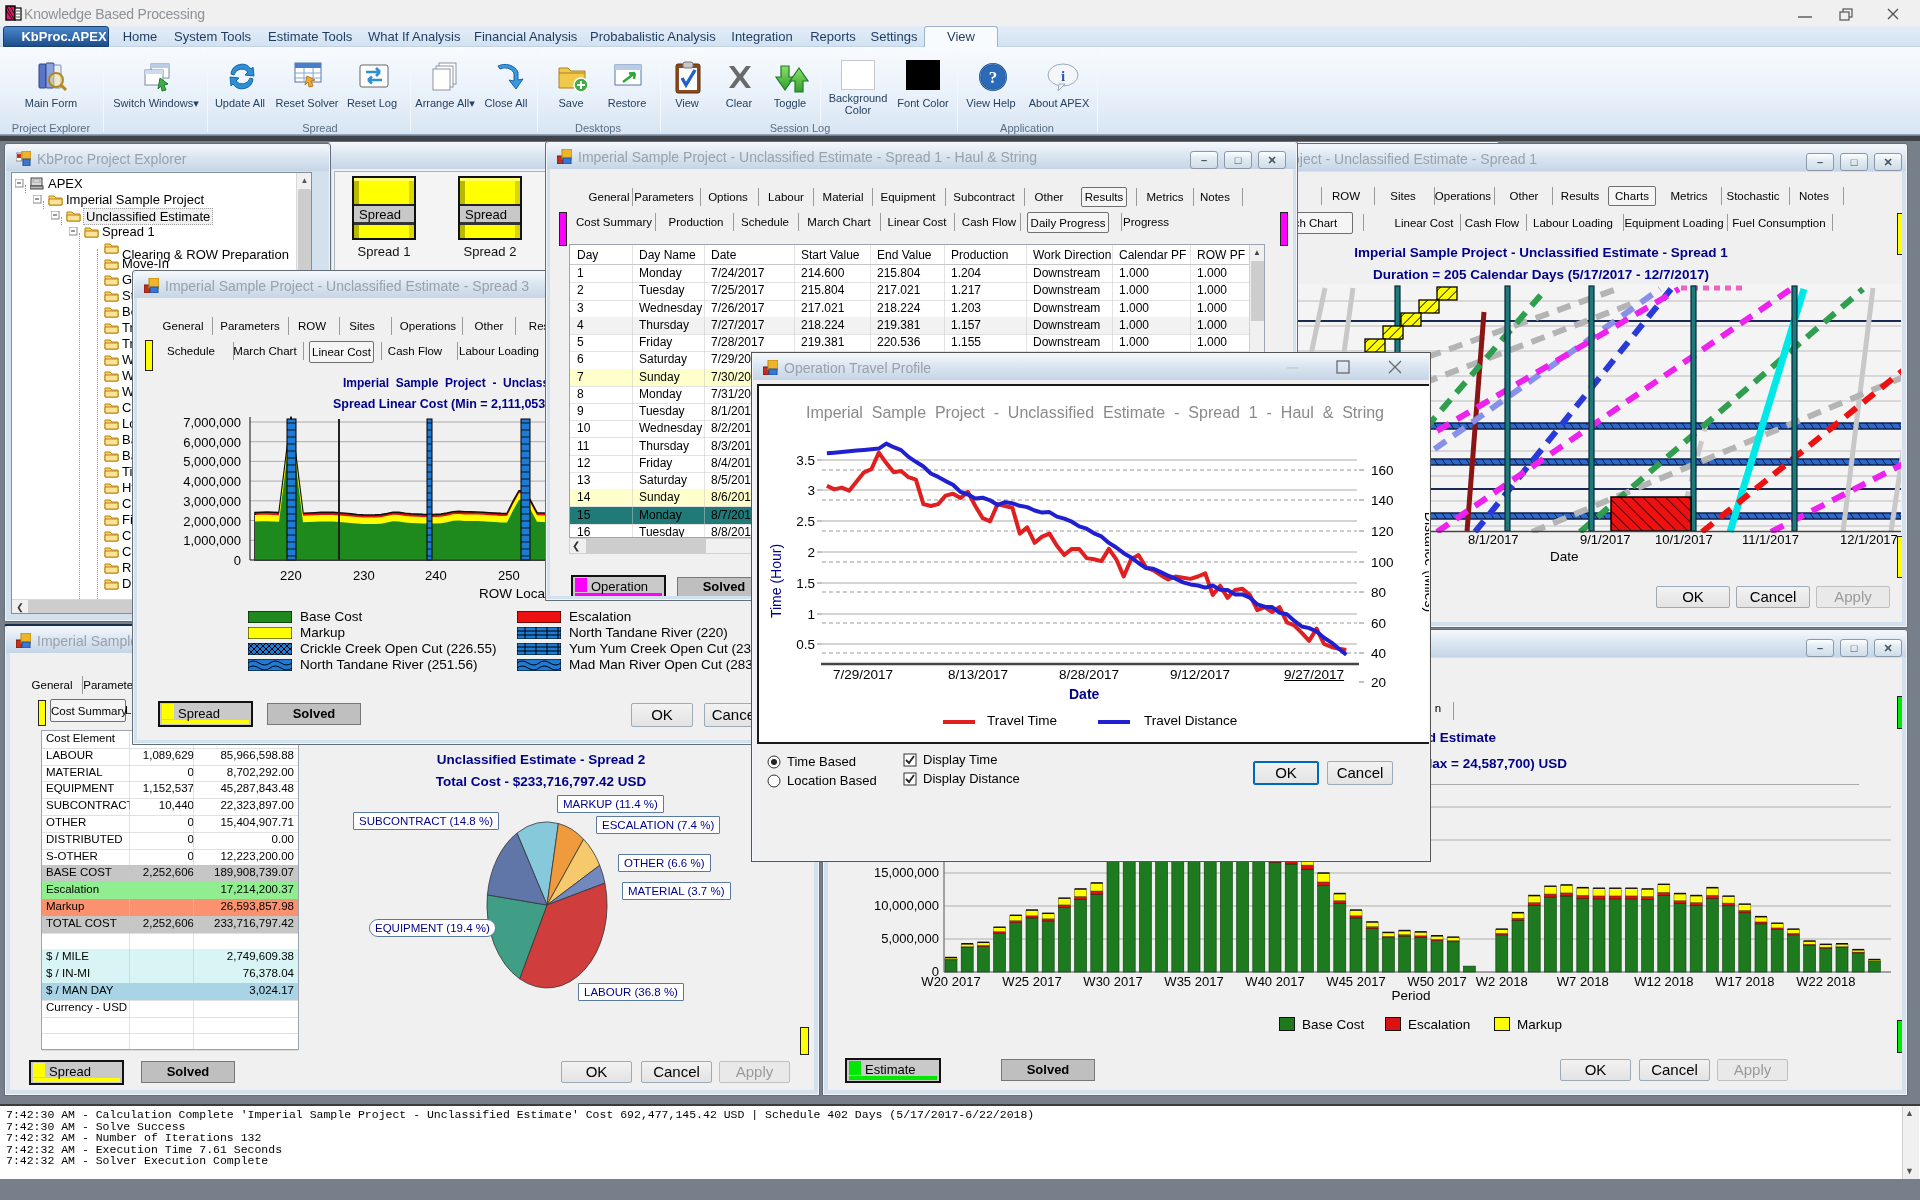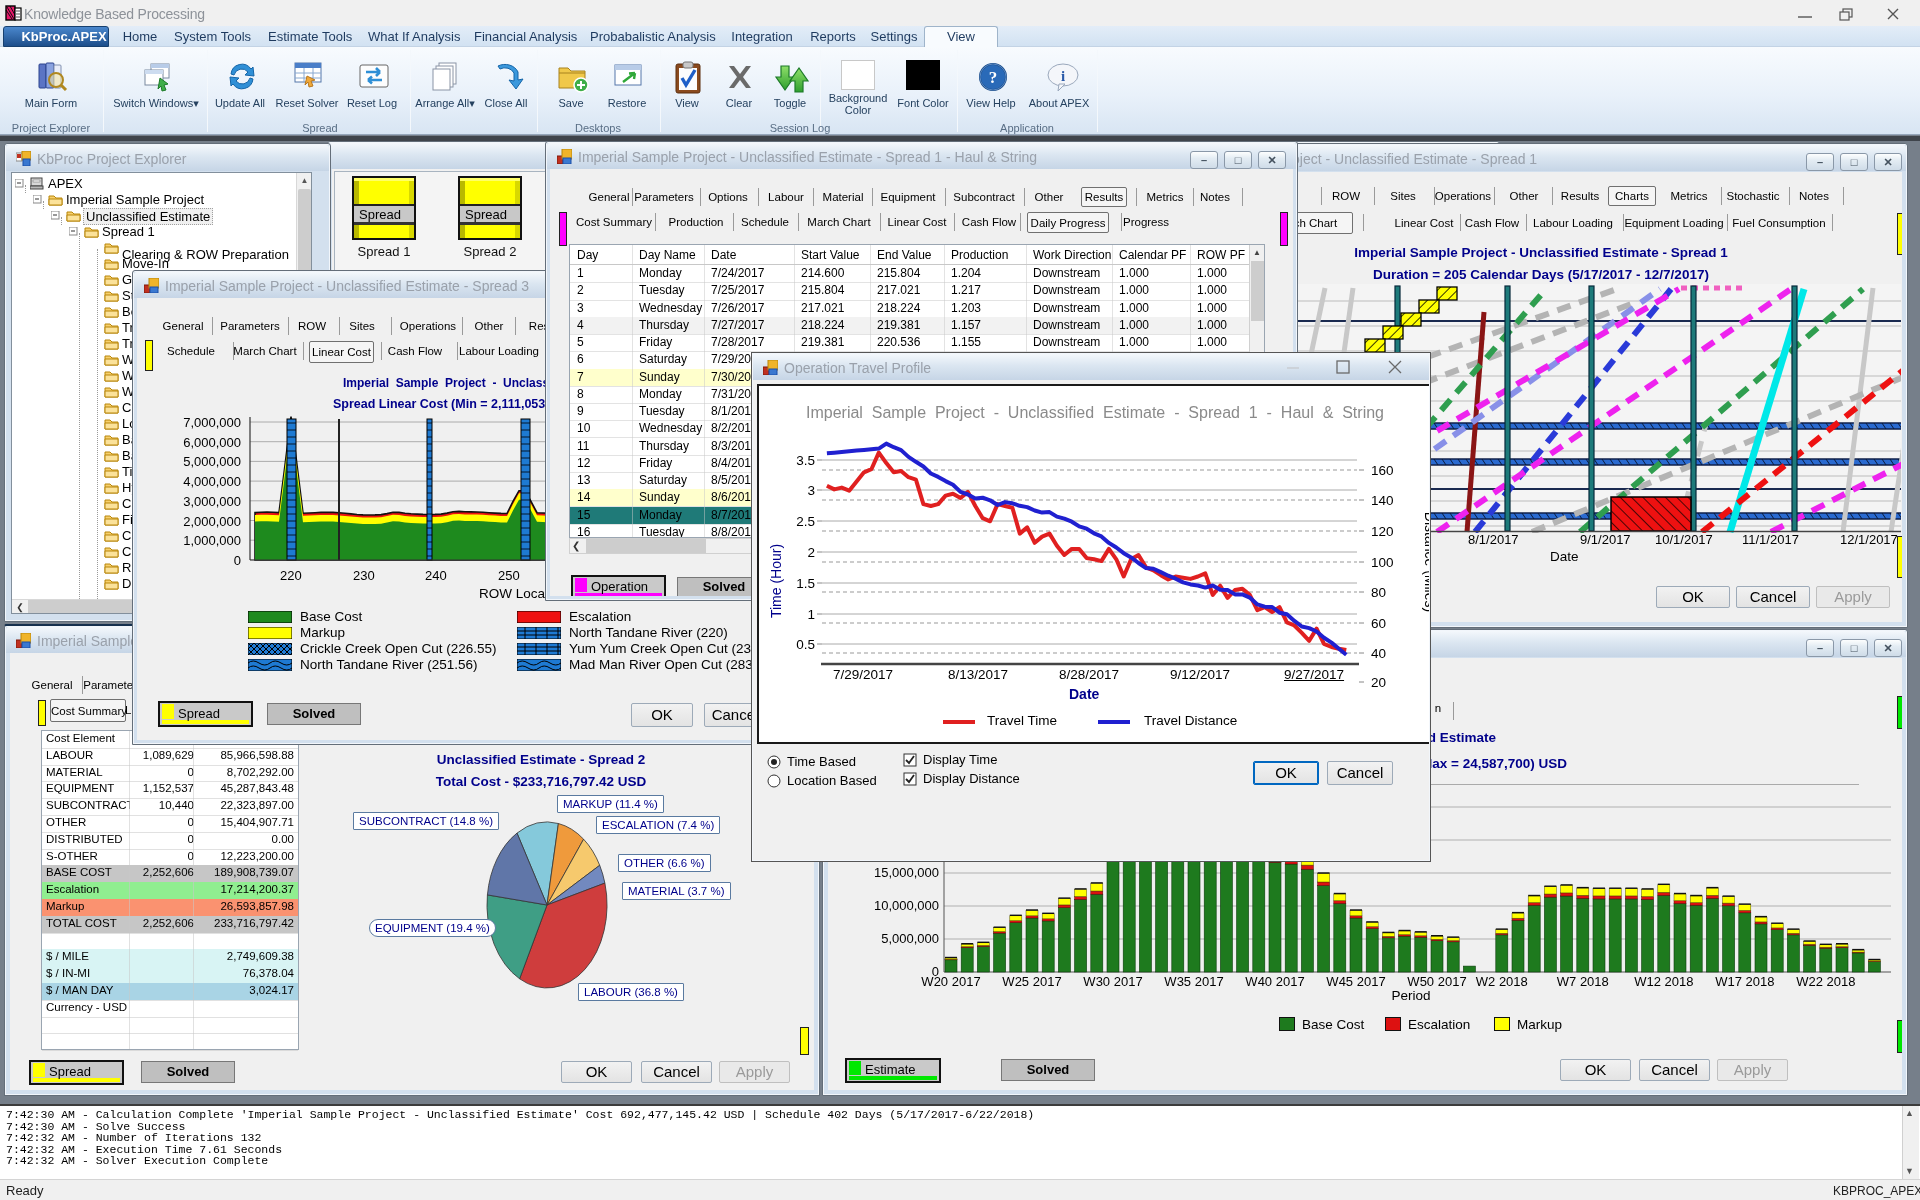--- a/index.html
+++ b/index.html
@@ -2343,17 +2343,13 @@
     <pre>7:42:30 AM - Calculation Complete 'Imperial Sample Project - Unclassified Estimate' Cost 692,477,145.42 USD | Schedule 402 Days (5/17/2017-6/22/2018)
 7:42:30 AM - Solve Success
 7:42:32 AM - Number of Iterations 132
 7:42:32 AM - Execution Time 7.61 Seconds
 7:42:32 AM - Solver Execution Complete</pre>
     <div class="abs" style="left:1902px;top:0;width:17px;height:73px;background:#f0f0f0;border-left:1px solid #d0d0d0;">
       <div class="abs" style="left:2px;top:2px;font-size:9px;color:#555">▲</div>
       <div class="abs" style="left:2px;top:60px;font-size:9px;color:#555">▼</div>
     </div>
   </div>
-  <div id="statusbar">
-    <div class="abs" style="left:6px;top:3px;font-size:13px;color:#222;">Ready</div>
-    <div class="abs" style="left:1833px;top:4px;font-size:12px;color:#222;">KBPROC_APEX</div>
-  </div>
 </div>
 
 </body></html>

